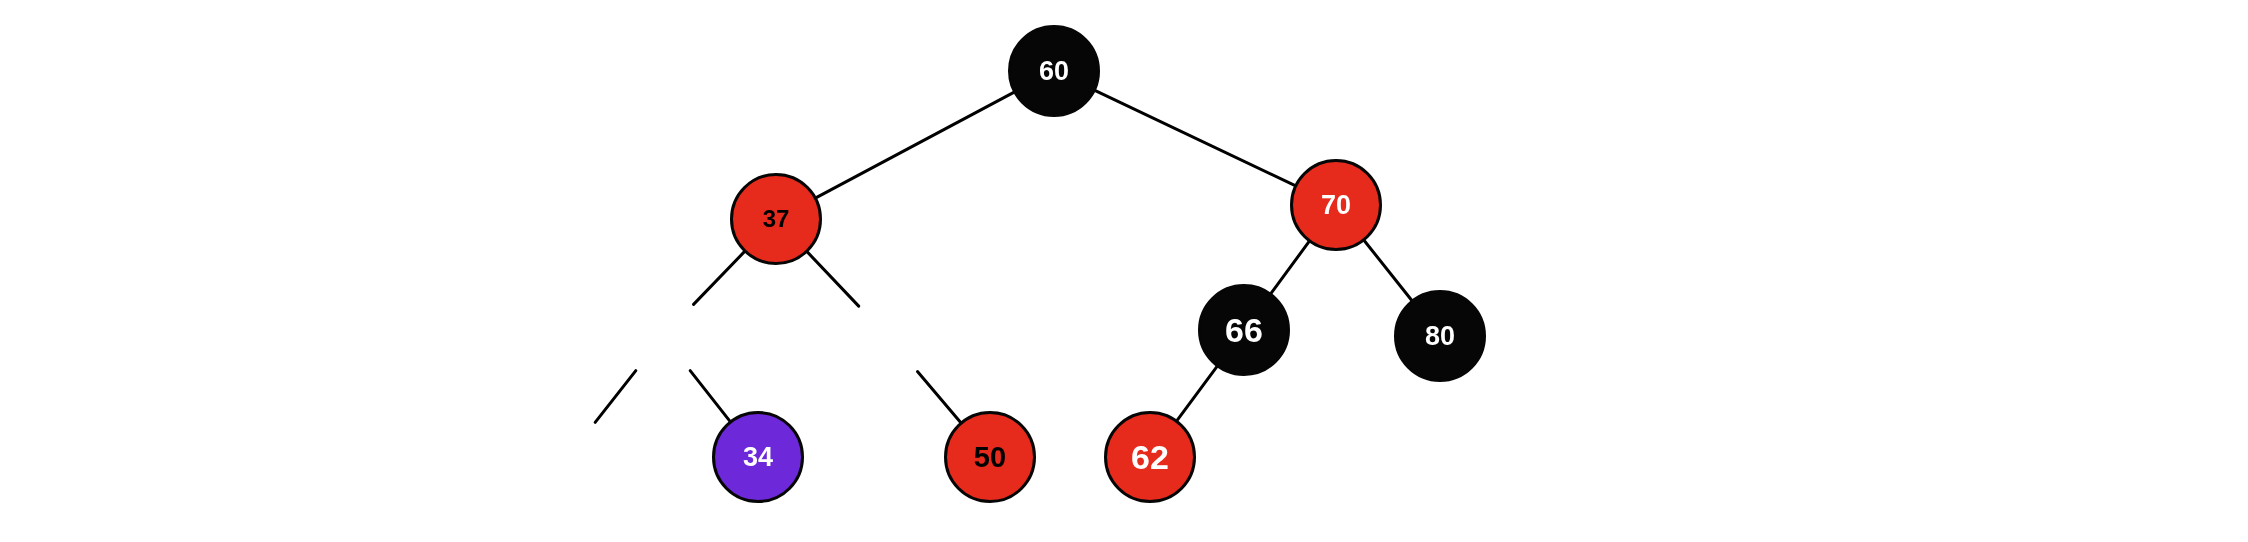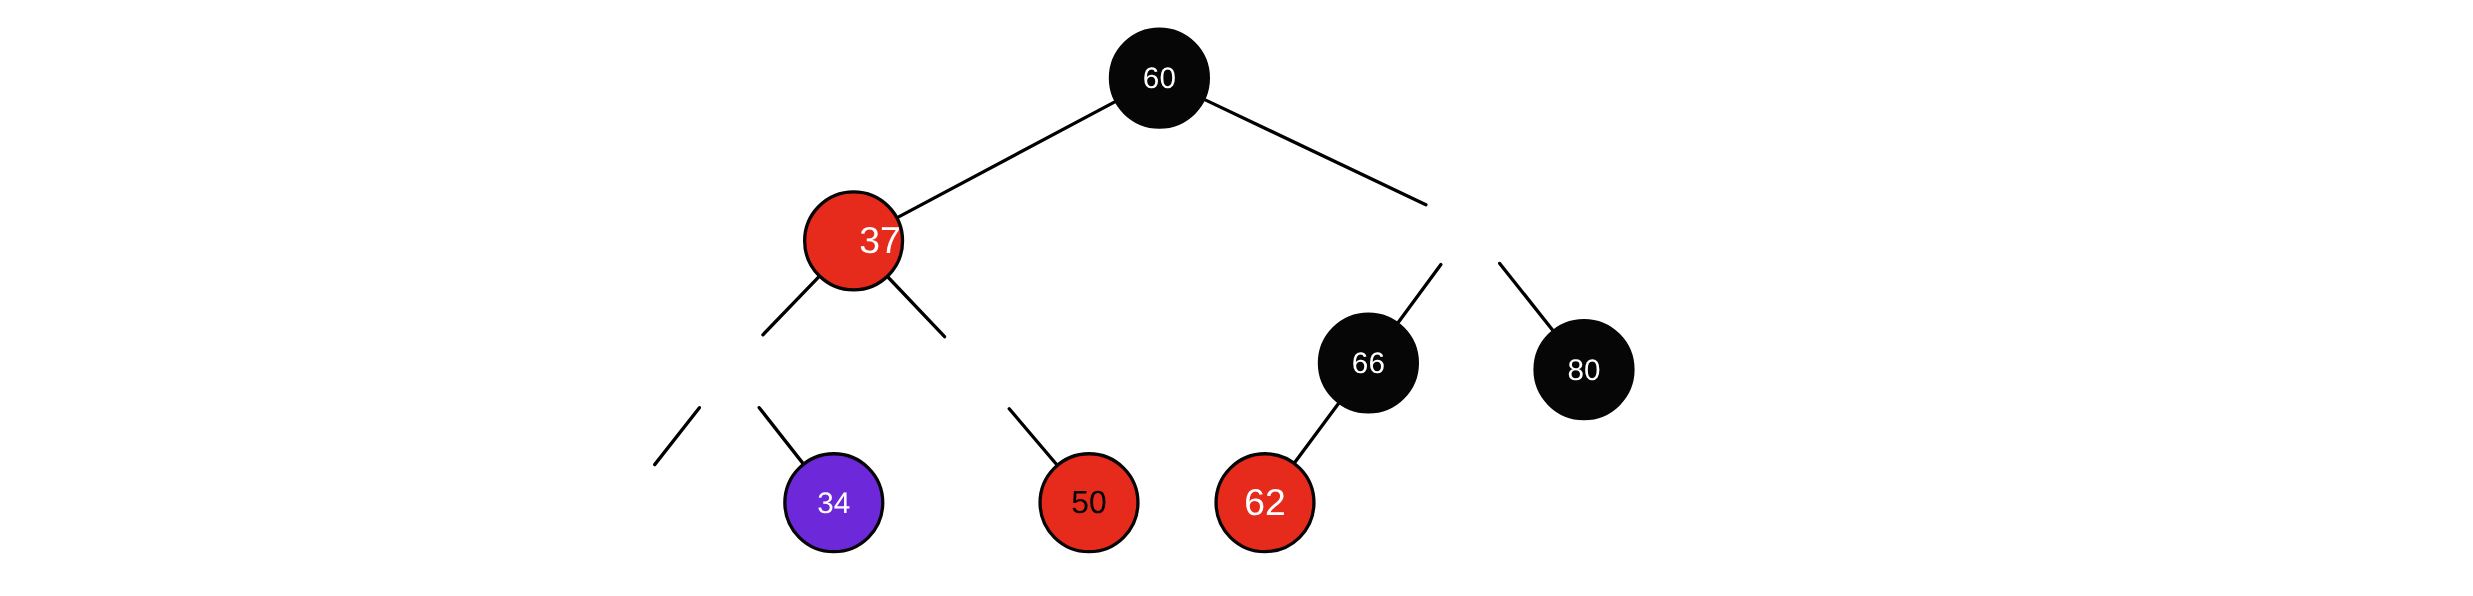--- a/index.html
+++ b/index.html
@@ -25,20 +25,21 @@
     top: 0;
     width: 2248px;
     height: 542px;
   }
   #node-layer {
     position: absolute;
     left: 0;
     top: 0;
     width: 2248px;
     height: 542px;
+    font-weight: bold;
   }
   .tree-node {
     position: absolute;
     border-radius: 50%;
     box-sizing: border-box;
     display: flex;
     align-items: center;
     justify-content: center;
     color: #ffffff;
     font-family: "Liberation Sans", sans-serif;
@@ -63,24 +64,27 @@
       <line x1="1363.3580692398502" y1="239.46064490788822" x2="1412.6419307601498" y2="301.5393550921118" stroke="#000000" stroke-width="3" stroke-linecap="round"></line>
       <line x1="635.8284851458192" y1="370.6079294458514" x2="595.1715148541808" y2="422.3920705541486" stroke="#000000" stroke-width="3" stroke-linecap="round"></line>
       <line x1="690.1715148541808" y1="370.6079294458514" x2="730.8284851458192" y2="422.3920705541486" stroke="#000000" stroke-width="3" stroke-linecap="round"></line>
       <line x1="917.4719741594417" y1="371.5461873759759" x2="961.5280258405583" y2="423.4538126240241" stroke="#000000" stroke-width="3" stroke-linecap="round"></line>
       <line x1="1217.8233090936703" y1="365.3663802670626" x2="1176.1766909063297" y2="421.6336197329374" stroke="#000000" stroke-width="3" stroke-linecap="round"></line>
     </svg>
   <div id="node-layer">
       <div class="tree-node" style="left: 1008px; top: 25px; width: 92px; height: 92px; background: rgb(6, 6, 6); border: 3px solid rgb(6, 6, 6); color: rgb(255, 255, 255); font-size: 27px;">
         <span class="node-label">60</span>
       </div>
-      <div class="tree-node" style="left: 730px; top: 173px; width: 92px; height: 92px; background: rgb(230, 43, 28); border: 3px solid rgb(6, 6, 6); color: #ffffff; font-size: 34px; justify-content: flex-end;">
+      <div class="tree-node" style="left: 730px; top: 173px; width: 92px; height: 92px; background: rgb(230, 43, 28); border: 3px solid rgb(6, 6, 6); color: #000000; font-size: 24px;">
         <span class="node-label">37</span>
       </div>
-      <div class="tree-node" style="left: 1198px; top: 284px; width: 92px; height: 92px; background: rgb(6, 6, 6); border: 3px solid rgb(6, 6, 6); color: rgb(255, 255, 255); font-size: 27px;">
+      <div class="tree-node" style="left: 1290px; top: 159px; width: 92px; height: 92px; background: rgb(230, 43, 28); border: 3px solid rgb(6, 6, 6); color: rgb(255, 255, 255); font-size: 27px;">
+        <span class="node-label">70</span>
+      </div>
+      <div class="tree-node" style="left: 1198px; top: 284px; width: 92px; height: 92px; background: rgb(6, 6, 6); border: 3px solid rgb(6, 6, 6); color: rgb(255, 255, 255); font-size: 34px;">
         <span class="node-label">66</span>
       </div>
       <div class="tree-node" style="left: 1394px; top: 290px; width: 92px; height: 92px; background: rgb(6, 6, 6); border: 3px solid rgb(6, 6, 6); color: rgb(255, 255, 255); font-size: 27px;">
         <span class="node-label">80</span>
       </div>
       <div class="tree-node" style="left: 712px; top: 411px; width: 92px; height: 92px; background: #6d28d9; border: 3px solid rgb(6, 6, 6); color: rgb(255, 255, 255); font-size: 27px;">
         <span class="node-label">34</span>
       </div>
       <div class="tree-node" style="left: 944px; top: 411px; width: 92px; height: 92px; background: rgb(230, 43, 28); border: 3px solid rgb(6, 6, 6); color: #000000; font-size: 29px;">
         <span class="node-label">50</span>

